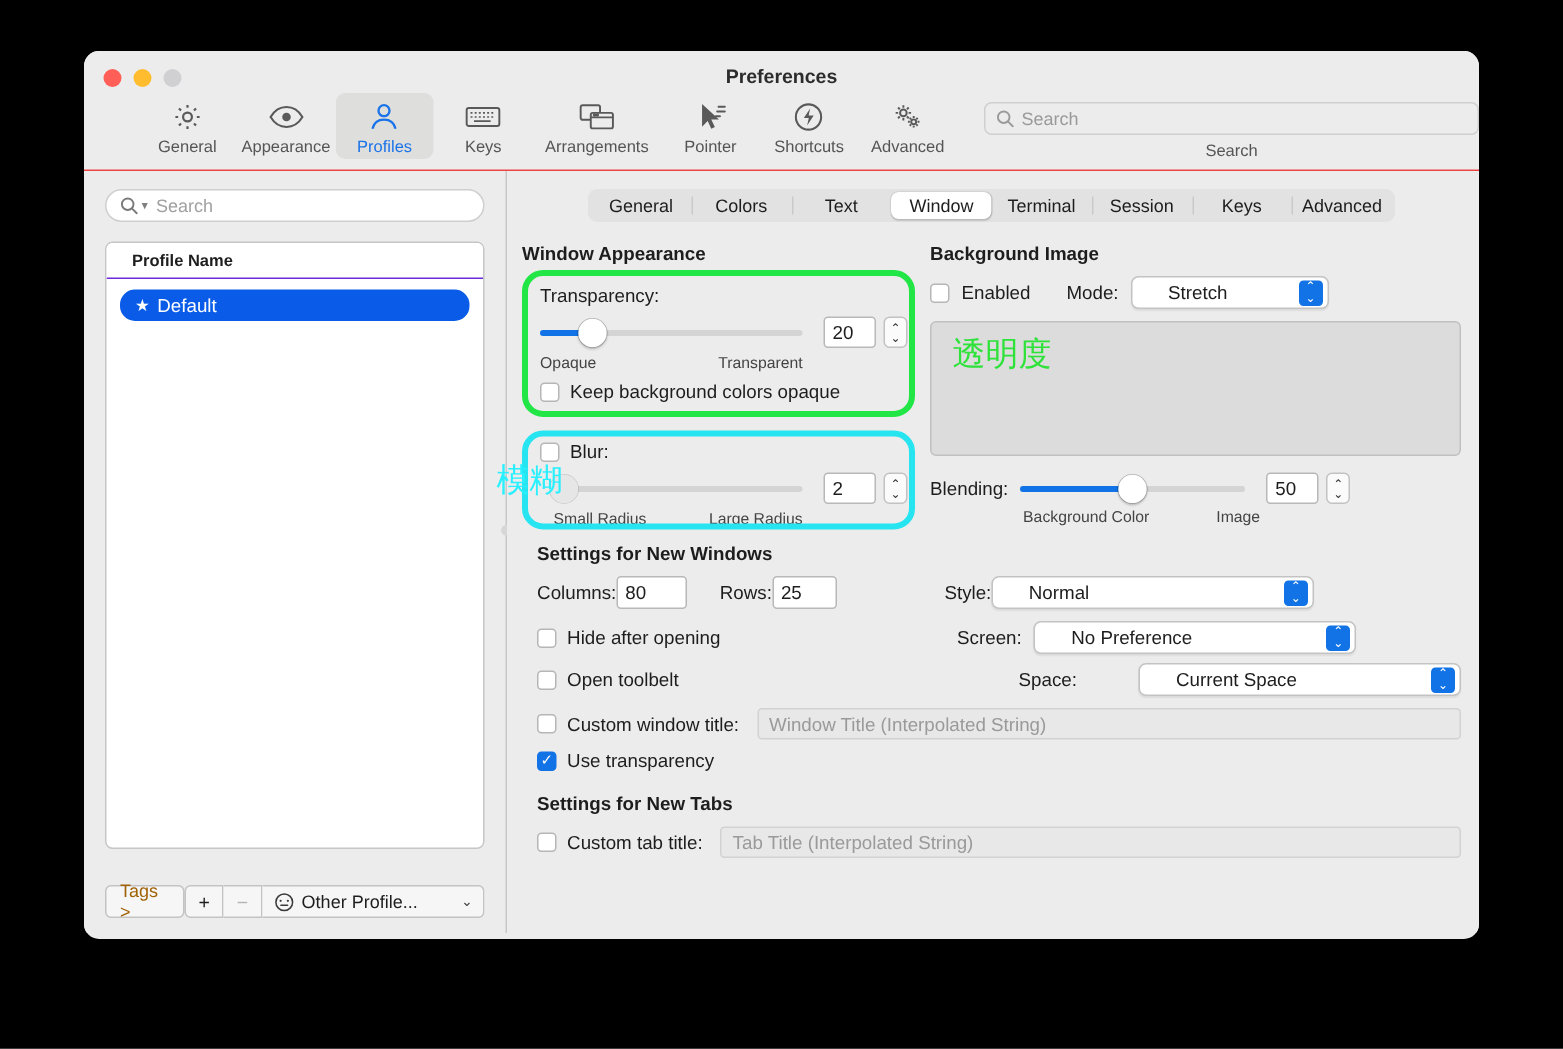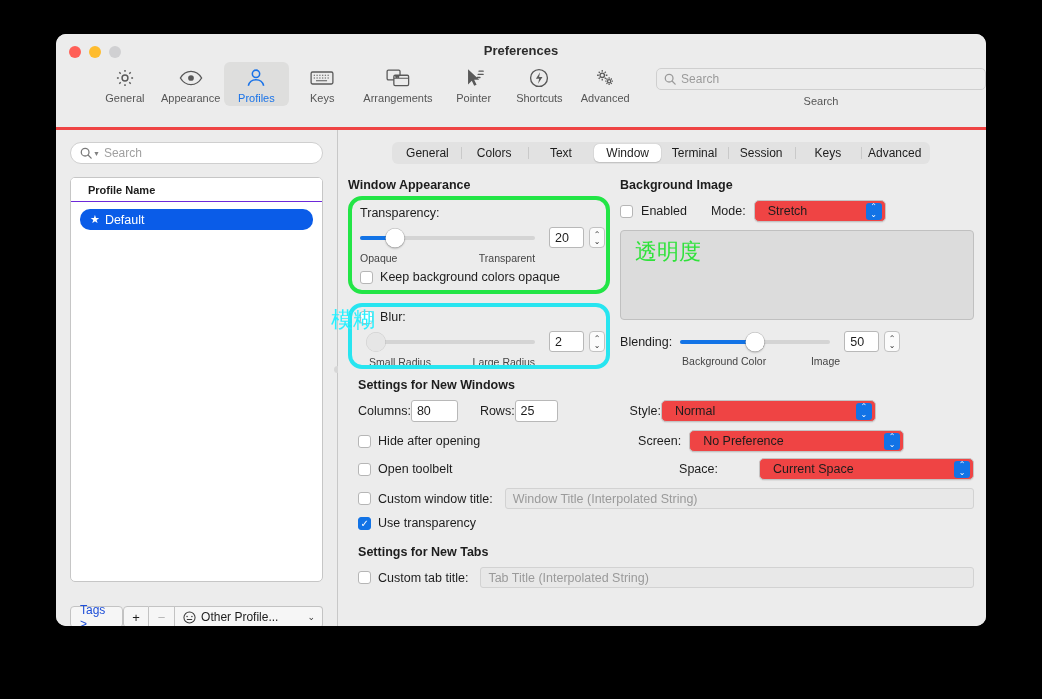--- a/index.html
+++ b/index.html
@@ -14,23 +14,23 @@
     left: 56px; top: 34px;
     width: 930px; height: 592px;
     background: #ececec;
     border-radius: 10px;
     box-shadow: 0 10px 40px rgba(0,0,0,0.55);
     overflow: hidden;
   }
 
   
   .titlebar {
-    height: 96px;
+    height: 80px;
     background: #ececec;
-    border-bottom: 3px solid #ef4444;
+    border-bottom: 1px solid #ef4444;
     position: relative;
   }
   .traffic {
     position: absolute; left: 13px; top: 12px;
     display: flex; gap: 8px;
   }
   .dot { width: 12px; height: 12px; border-radius: 50%; }
   .dot.red { background: #ff5f57; }
   .dot.yellow { background: #febc2e; }
   .dot.gray { background: #d0d0d2; }
@@ -124,21 +124,21 @@
     position: absolute;
     left: 14px; right: 14px; bottom: 10px;
     display: flex; align-items: center;
   }
   .btn {
     height: 22px;
     background: #f6f6f6;
     border: 1px solid #c3c3c3;
     border-radius: 4px;
     display: flex; align-items: center; justify-content: center;
-    font-size: 12px; color: #1d4ed8;
+    font-size: 12px; color: #a16207;
     padding: 0 9px;
   }
   .seg-group { margin-left: auto; display: flex; }
   .seg {
     height: 22px; min-width: 26px;
     background: #f6f6f6;
     border: 1px solid #c3c3c3;
     display: flex; align-items: center; justify-content: center;
     font-size: 13px; color: #1d1d1d;
   }
@@ -254,25 +254,25 @@
   }
   .cbox.checked {
     background: #1273e6; border-color: #1273e6;
     color: #fff; font-size: 10px;
     display: flex; align-items: center; justify-content: center;
   }
 
   
   .popup {
     height: 22px;
-    background: #ef4444;
+    background: #ffffff;
     border: 1px solid #c3c3c3;
     border-radius: 5px;
     display: flex; align-items: center;
-    padding: 0 3px 0 13px;
+    padding: 0 3px 0 24px;
     font-size: 12.5px; color: #1d1d1d;
     box-shadow: 0 1px 1px rgba(0,0,0,0.07);
   }
   .popup .arrows {
     margin-left: auto;
     width: 16px; height: 17px;
     background: #1273e6; border-radius: 3px;
     color: #fff; font-size: 8px; line-height: 8px;
     display: flex; flex-direction: column;
     align-items: center; justify-content: center;

